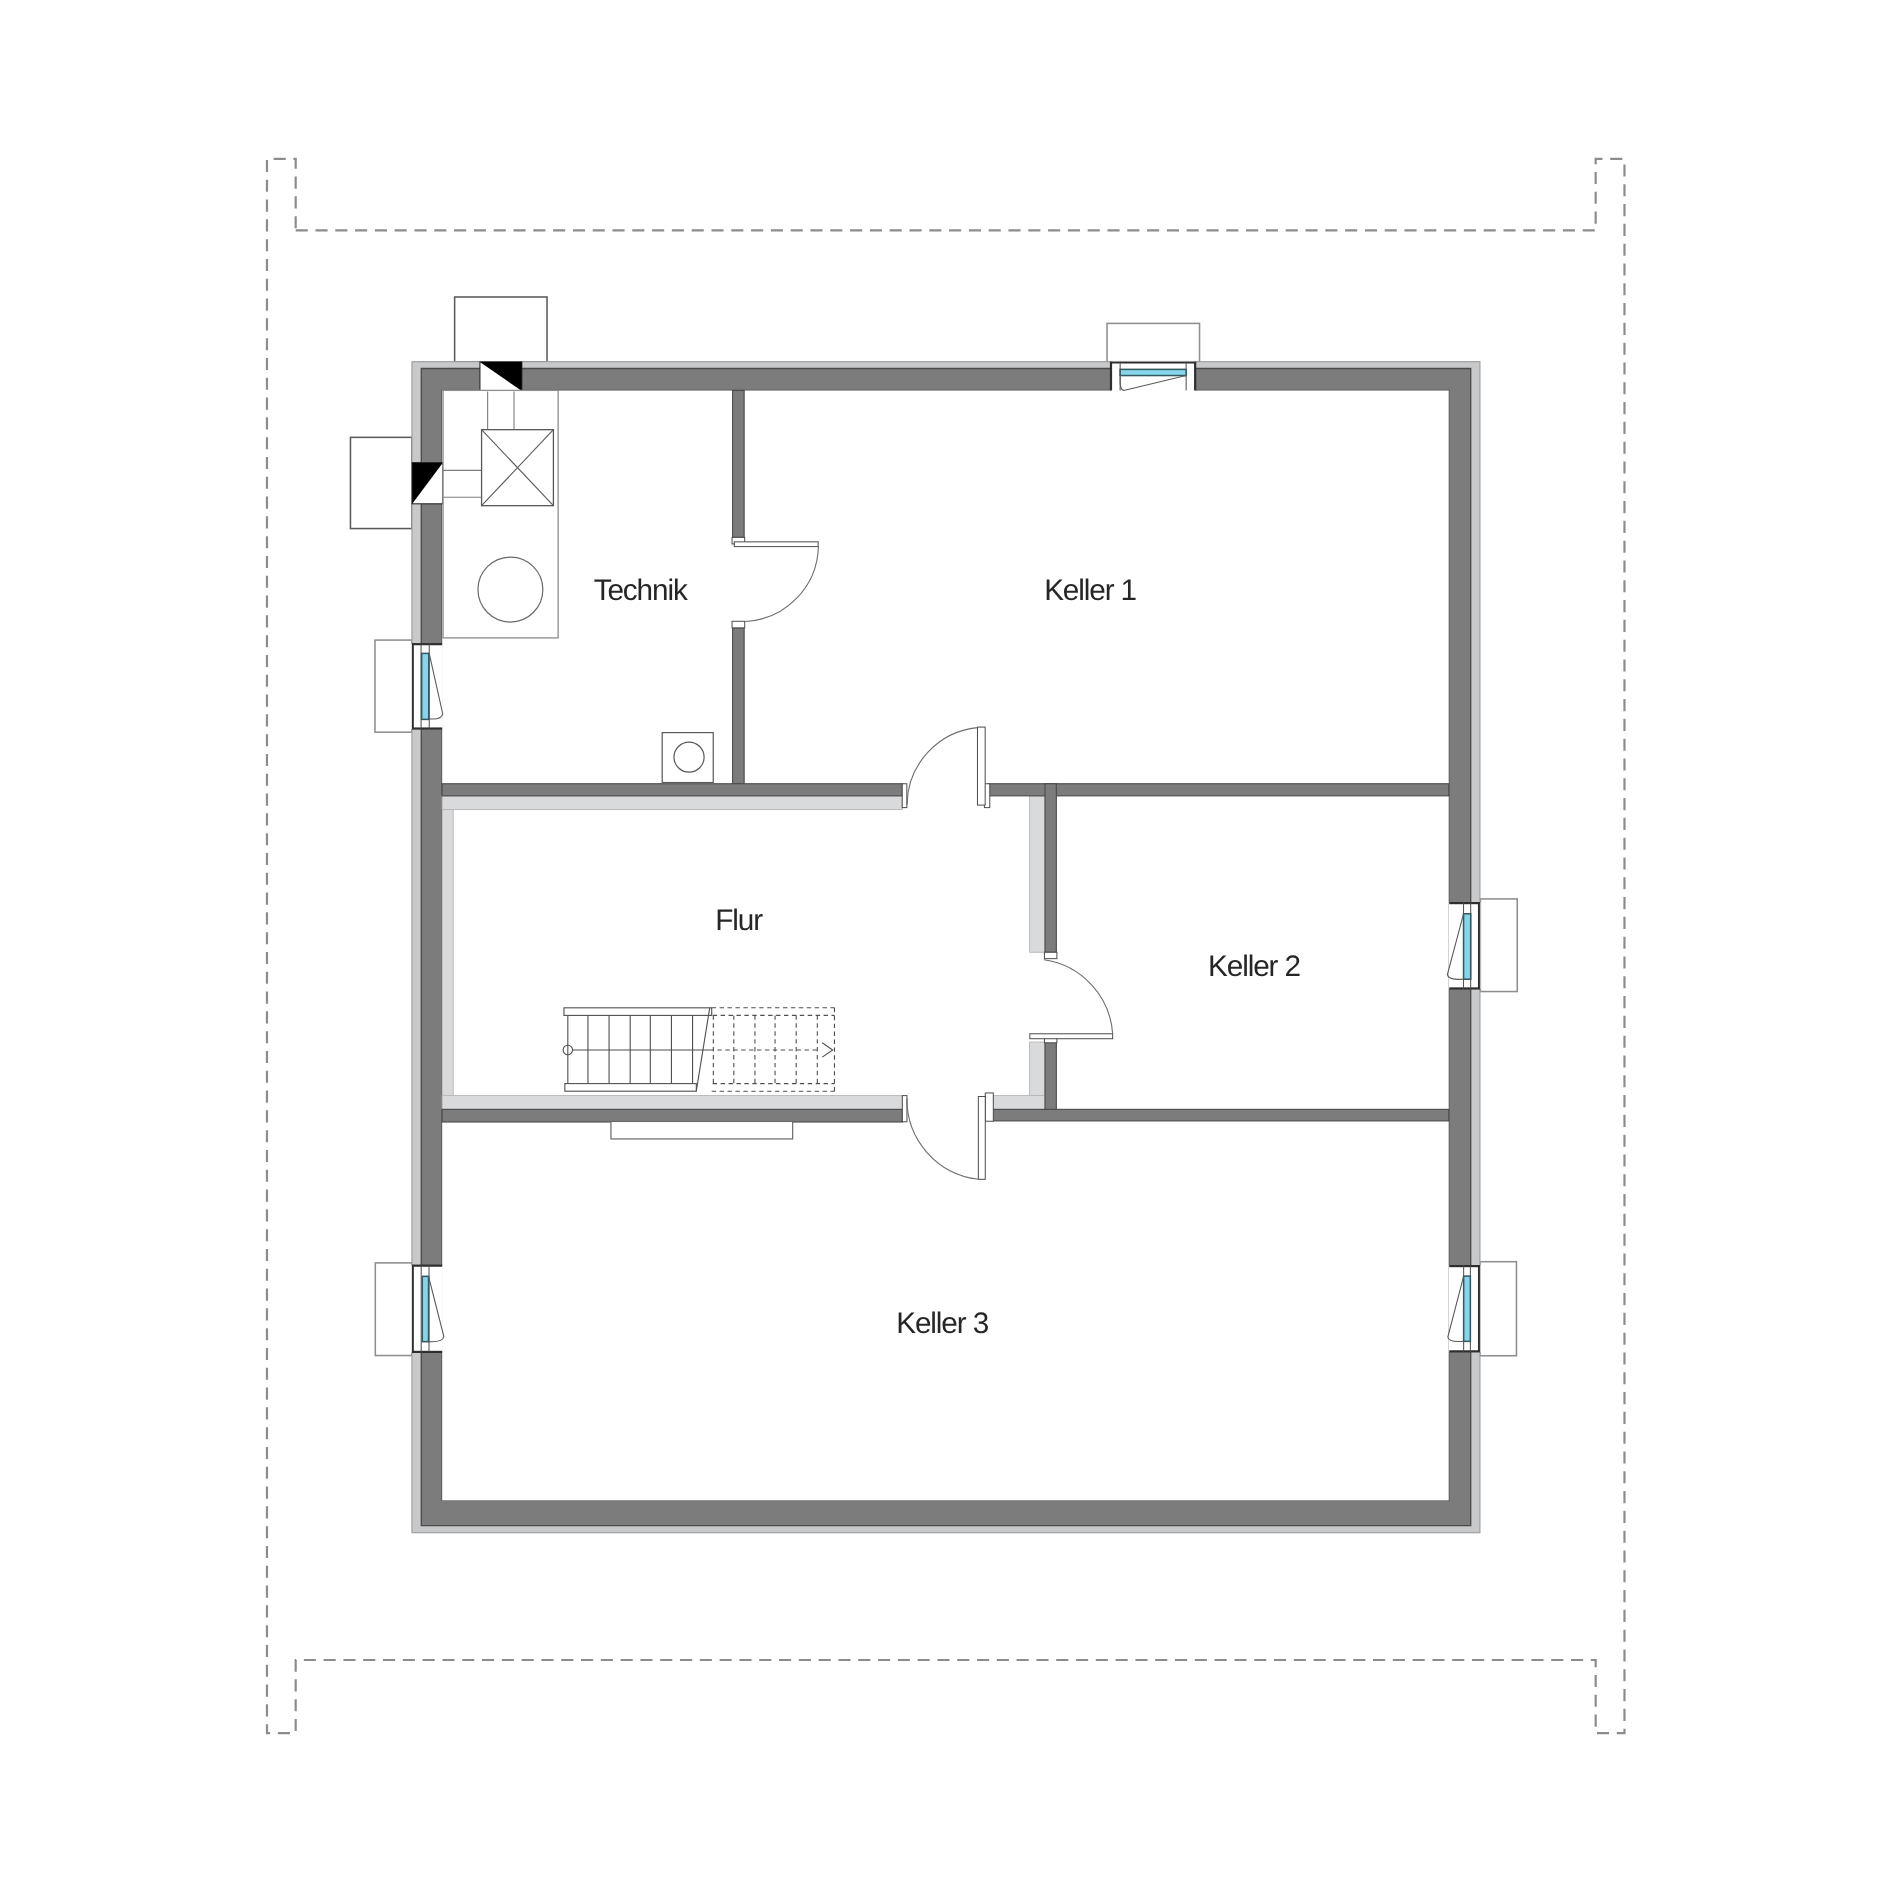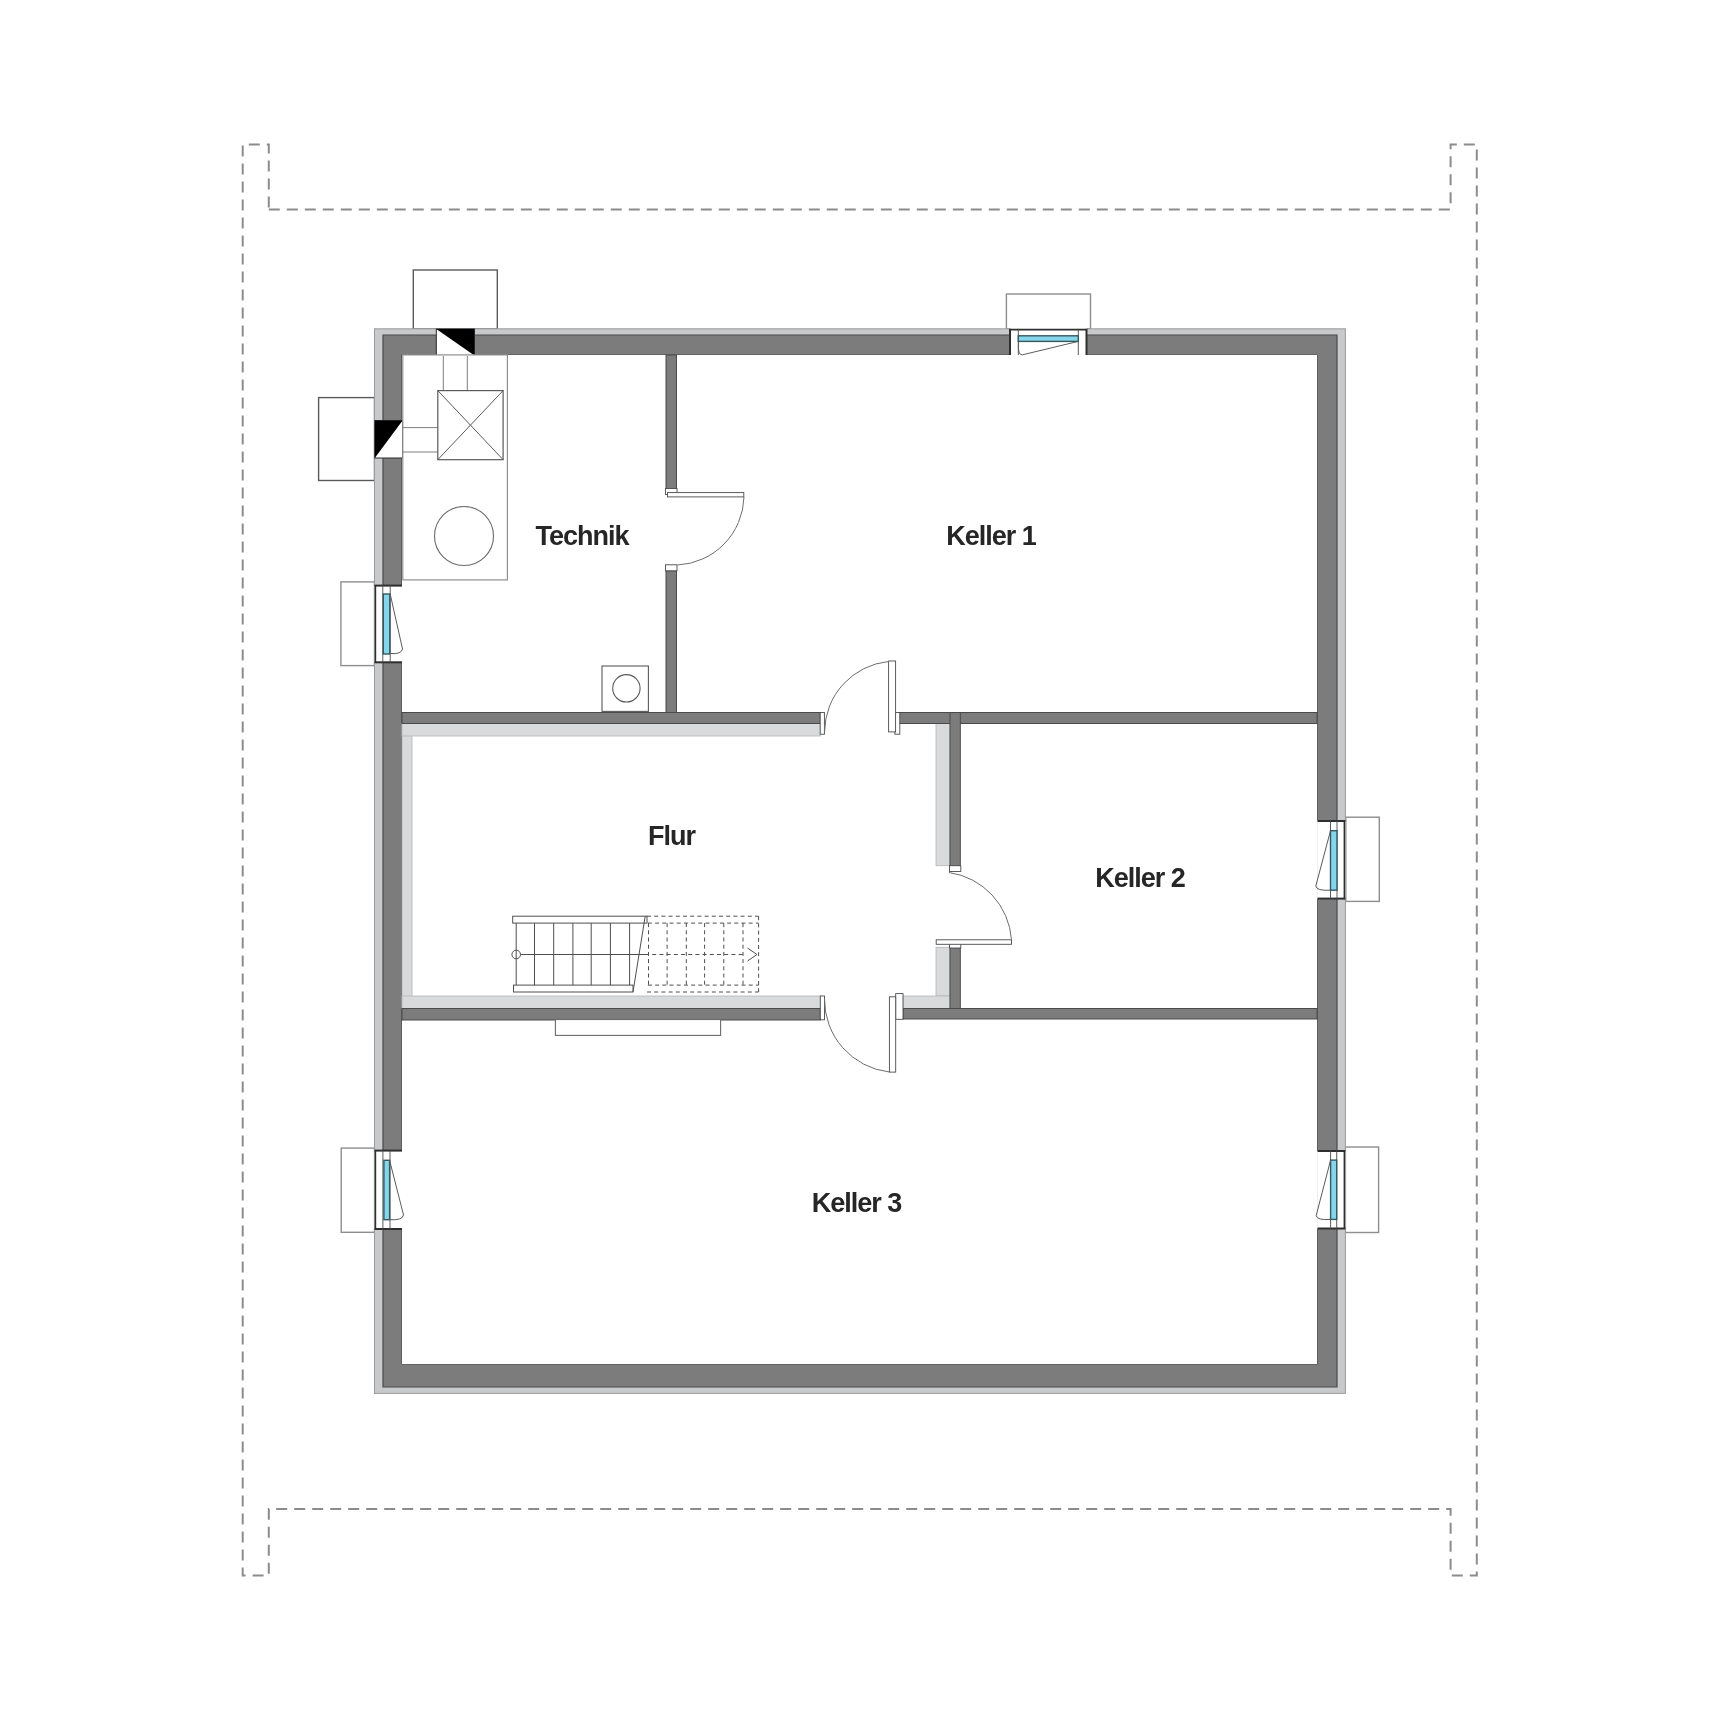--- a/index.html
+++ b/index.html
@@ -1,16 +1,16 @@
 <!DOCTYPE html>
 <html><head>
 <meta charset="utf-8">
 <style>
   html,body{margin:0;padding:0;background:#ffffff;}
-  .page{width:1720px;height:1720px;position:relative;background:#ffffff;font-family:"Liberation Sans",sans-serif;font-weight:bold;}
+  .page{width:1720px;height:1720px;position:relative;background:#ffffff;font-family:"Liberation Sans",sans-serif;}
   svg{display:block}
   text{font-family:"Liberation Sans",sans-serif;fill:#262626;font-size:27px;letter-spacing:-1px;}
 </style>
 </head>
 <body>
 <div class="page">
 <svg width="1720" height="1720" viewBox="0 0 1720 1720">
 
 <path d="M268.8,209.5 H1450.6 V144.5 H1476.8 V1575.5 H1450.6 V1509.1 H268.8 V1575.5 H242.7 V144.5 H268.8 Z" fill="none" stroke="#8c8c8c" stroke-width="2" stroke-dasharray="11 7"></path>
 

